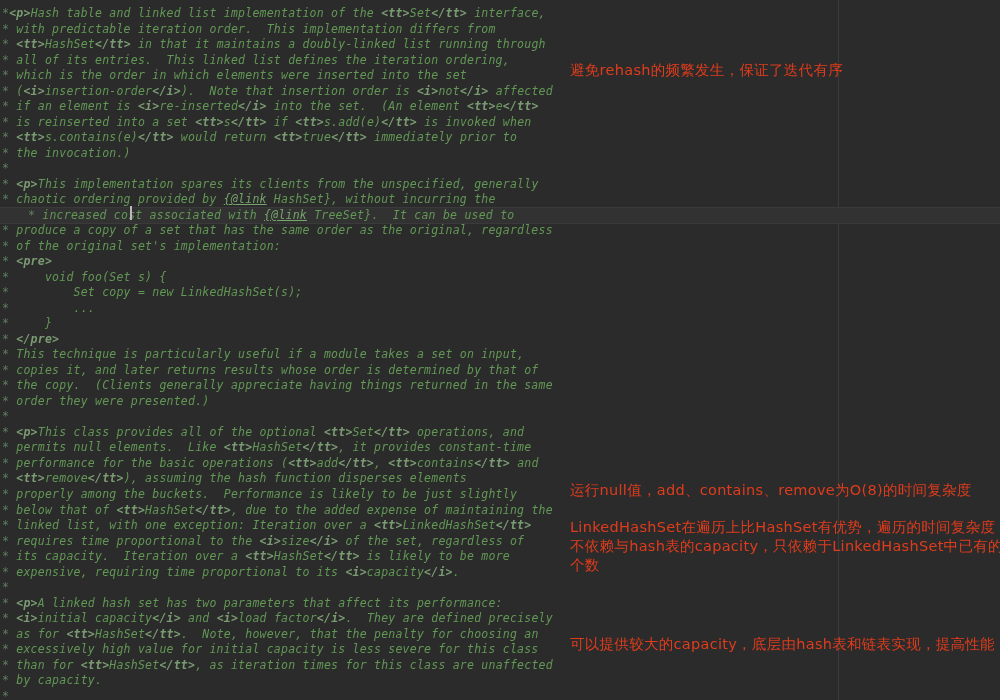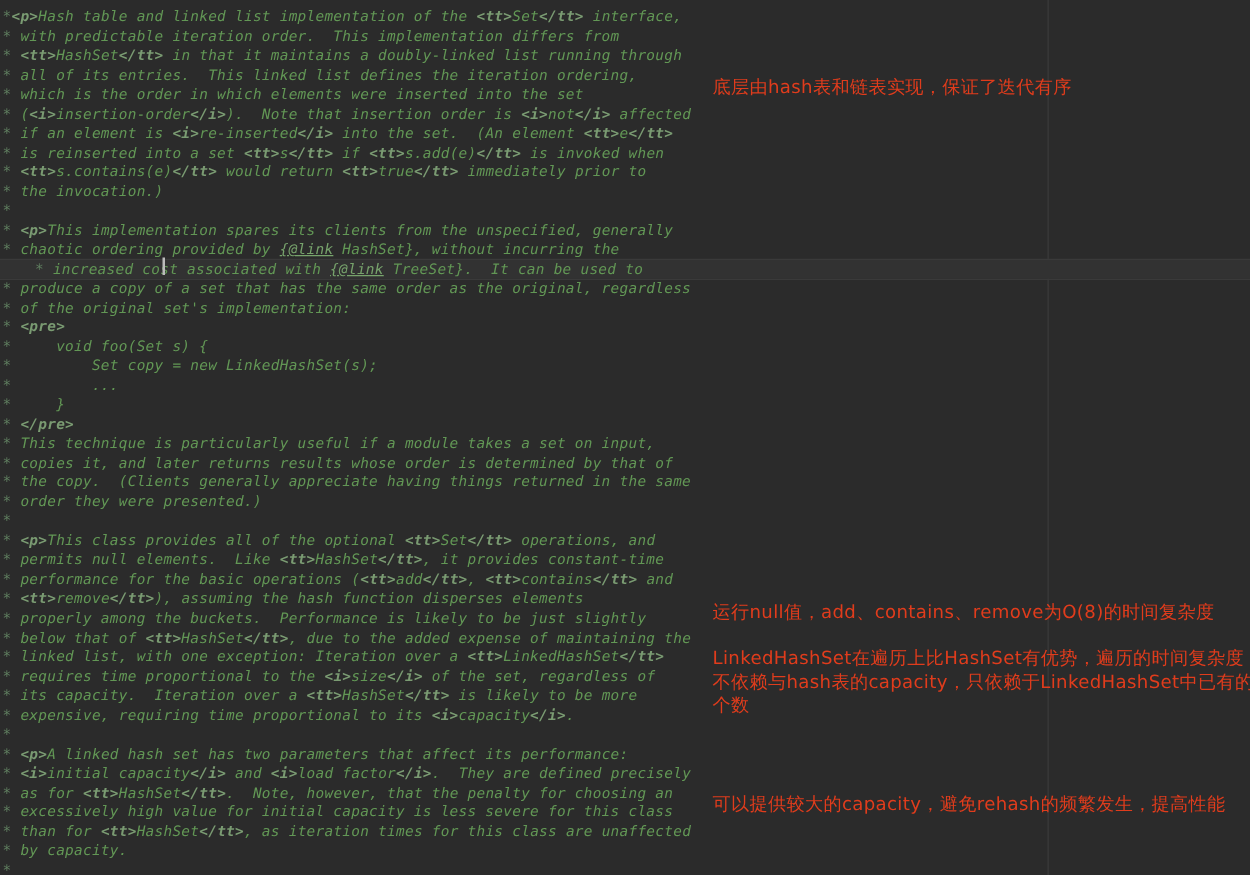--- a/index.html
+++ b/index.html
@@ -92,19 +92,19 @@
 
 <div id="editor">
 
   <div id="margin-guide"></div>
 
   <div id="code-layer"><div class="code-line"><span class="tok-star">*</span><span class="tok-tag">&lt;p&gt;</span><span class="tok-text">Hash table and linked list implementation of the </span><span class="tok-tag">&lt;tt&gt;</span><span class="tok-text">Set</span><span class="tok-tag">&lt;/tt&gt;</span><span class="tok-text"> interface,</span></div><div class="code-line"><span class="tok-star">*</span><span class="tok-text"> with predictable iteration order.  This implementation differs from</span></div><div class="code-line"><span class="tok-star">*</span><span class="tok-text"> </span><span class="tok-tag">&lt;tt&gt;</span><span class="tok-text">HashSet</span><span class="tok-tag">&lt;/tt&gt;</span><span class="tok-text"> in that it maintains a doubly-linked list running through</span></div><div class="code-line"><span class="tok-star">*</span><span class="tok-text"> all of its entries.  This linked list defines the iteration ordering,</span></div><div class="code-line"><span class="tok-star">*</span><span class="tok-text"> which is the order in which elements were inserted into the set</span></div><div class="code-line"><span class="tok-star">*</span><span class="tok-text"> (</span><span class="tok-tag">&lt;i&gt;</span><span class="tok-text">insertion-order</span><span class="tok-tag">&lt;/i&gt;</span><span class="tok-text">).  Note that insertion order is </span><span class="tok-tag">&lt;i&gt;</span><span class="tok-text">not</span><span class="tok-tag">&lt;/i&gt;</span><span class="tok-text"> affected</span></div><div class="code-line"><span class="tok-star">*</span><span class="tok-text"> if an element is </span><span class="tok-tag">&lt;i&gt;</span><span class="tok-text">re-inserted</span><span class="tok-tag">&lt;/i&gt;</span><span class="tok-text"> into the set.  (An element </span><span class="tok-tag">&lt;tt&gt;</span><span class="tok-text">e</span><span class="tok-tag">&lt;/tt&gt;</span></div><div class="code-line"><span class="tok-star">*</span><span class="tok-text"> is reinserted into a set </span><span class="tok-tag">&lt;tt&gt;</span><span class="tok-text">s</span><span class="tok-tag">&lt;/tt&gt;</span><span class="tok-text"> if </span><span class="tok-tag">&lt;tt&gt;</span><span class="tok-text">s.add(e)</span><span class="tok-tag">&lt;/tt&gt;</span><span class="tok-text"> is invoked when</span></div><div class="code-line"><span class="tok-star">*</span><span class="tok-text"> </span><span class="tok-tag">&lt;tt&gt;</span><span class="tok-text">s.contains(e)</span><span class="tok-tag">&lt;/tt&gt;</span><span class="tok-text"> would return </span><span class="tok-tag">&lt;tt&gt;</span><span class="tok-text">true</span><span class="tok-tag">&lt;/tt&gt;</span><span class="tok-text"> immediately prior to</span></div><div class="code-line"><span class="tok-star">*</span><span class="tok-text"> the invocation.)</span></div><div class="code-line"><span class="tok-star">*</span></div><div class="code-line"><span class="tok-star">*</span><span class="tok-text"> </span><span class="tok-tag">&lt;p&gt;</span><span class="tok-text">This implementation spares its clients from the unspecified, generally</span></div><div class="code-line"><span class="tok-star">*</span><span class="tok-text"> chaotic ordering provided by </span><span class="tok-link">{@link</span><span class="tok-text"> </span><span class="tok-ref">HashSet}</span><span class="tok-text">, without incurring the</span></div><div class="code-line current"><span class="tok-star">*</span><span class="tok-text"> increased cost associated with </span><span class="tok-link">{@link</span><span class="tok-text"> </span><span class="tok-ref">TreeSet}</span><span class="tok-text">.  It can be used to</span></div><div class="code-line"><span class="tok-star">*</span><span class="tok-text"> produce a copy of a set that has the same order as the original, regardless</span></div><div class="code-line"><span class="tok-star">*</span><span class="tok-text"> of the original set's implementation:</span></div><div class="code-line"><span class="tok-star">*</span><span class="tok-text"> </span><span class="tok-tag">&lt;pre&gt;</span></div><div class="code-line"><span class="tok-star">*</span><span class="tok-text">     void foo(Set s) {</span></div><div class="code-line"><span class="tok-star">*</span><span class="tok-text">         Set copy = new LinkedHashSet(s);</span></div><div class="code-line"><span class="tok-star">*</span><span class="tok-text">         ...</span></div><div class="code-line"><span class="tok-star">*</span><span class="tok-text">     }</span></div><div class="code-line"><span class="tok-star">*</span><span class="tok-text"> </span><span class="tok-tag">&lt;/pre&gt;</span></div><div class="code-line"><span class="tok-star">*</span><span class="tok-text"> This technique is particularly useful if a module takes a set on input,</span></div><div class="code-line"><span class="tok-star">*</span><span class="tok-text"> copies it, and later returns results whose order is determined by that of</span></div><div class="code-line"><span class="tok-star">*</span><span class="tok-text"> the copy.  (Clients generally appreciate having things returned in the same</span></div><div class="code-line"><span class="tok-star">*</span><span class="tok-text"> order they were presented.)</span></div><div class="code-line"><span class="tok-star">*</span></div><div class="code-line"><span class="tok-star">*</span><span class="tok-text"> </span><span class="tok-tag">&lt;p&gt;</span><span class="tok-text">This class provides all of the optional </span><span class="tok-tag">&lt;tt&gt;</span><span class="tok-text">Set</span><span class="tok-tag">&lt;/tt&gt;</span><span class="tok-text"> operations, and</span></div><div class="code-line"><span class="tok-star">*</span><span class="tok-text"> permits null elements.  Like </span><span class="tok-tag">&lt;tt&gt;</span><span class="tok-text">HashSet</span><span class="tok-tag">&lt;/tt&gt;</span><span class="tok-text">, it provides constant-time</span></div><div class="code-line"><span class="tok-star">*</span><span class="tok-text"> performance for the basic operations (</span><span class="tok-tag">&lt;tt&gt;</span><span class="tok-text">add</span><span class="tok-tag">&lt;/tt&gt;</span><span class="tok-text">, </span><span class="tok-tag">&lt;tt&gt;</span><span class="tok-text">contains</span><span class="tok-tag">&lt;/tt&gt;</span><span class="tok-text"> and</span></div><div class="code-line"><span class="tok-star">*</span><span class="tok-text"> </span><span class="tok-tag">&lt;tt&gt;</span><span class="tok-text">remove</span><span class="tok-tag">&lt;/tt&gt;</span><span class="tok-text">), assuming the hash function disperses elements</span></div><div class="code-line"><span class="tok-star">*</span><span class="tok-text"> properly among the buckets.  Performance is likely to be just slightly</span></div><div class="code-line"><span class="tok-star">*</span><span class="tok-text"> below that of </span><span class="tok-tag">&lt;tt&gt;</span><span class="tok-text">HashSet</span><span class="tok-tag">&lt;/tt&gt;</span><span class="tok-text">, due to the added expense of maintaining the</span></div><div class="code-line"><span class="tok-star">*</span><span class="tok-text"> linked list, with one exception: Iteration over a </span><span class="tok-tag">&lt;tt&gt;</span><span class="tok-text">LinkedHashSet</span><span class="tok-tag">&lt;/tt&gt;</span></div><div class="code-line"><span class="tok-star">*</span><span class="tok-text"> requires time proportional to the </span><span class="tok-tag">&lt;i&gt;</span><span class="tok-text">size</span><span class="tok-tag">&lt;/i&gt;</span><span class="tok-text"> of the set, regardless of</span></div><div class="code-line"><span class="tok-star">*</span><span class="tok-text"> its capacity.  Iteration over a </span><span class="tok-tag">&lt;tt&gt;</span><span class="tok-text">HashSet</span><span class="tok-tag">&lt;/tt&gt;</span><span class="tok-text"> is likely to be more</span></div><div class="code-line"><span class="tok-star">*</span><span class="tok-text"> expensive, requiring time proportional to its </span><span class="tok-tag">&lt;i&gt;</span><span class="tok-text">capacity</span><span class="tok-tag">&lt;/i&gt;</span><span class="tok-text">.</span></div><div class="code-line"><span class="tok-star">*</span></div><div class="code-line"><span class="tok-star">*</span><span class="tok-text"> </span><span class="tok-tag">&lt;p&gt;</span><span class="tok-text">A linked hash set has two parameters that affect its performance:</span></div><div class="code-line"><span class="tok-star">*</span><span class="tok-text"> </span><span class="tok-tag">&lt;i&gt;</span><span class="tok-text">initial capacity</span><span class="tok-tag">&lt;/i&gt;</span><span class="tok-text"> and </span><span class="tok-tag">&lt;i&gt;</span><span class="tok-text">load factor</span><span class="tok-tag">&lt;/i&gt;</span><span class="tok-text">.  They are defined precisely</span></div><div class="code-line"><span class="tok-star">*</span><span class="tok-text"> as for </span><span class="tok-tag">&lt;tt&gt;</span><span class="tok-text">HashSet</span><span class="tok-tag">&lt;/tt&gt;</span><span class="tok-text">.  Note, however, that the penalty for choosing an</span></div><div class="code-line"><span class="tok-star">*</span><span class="tok-text"> excessively high value for initial capacity is less severe for this class</span></div><div class="code-line"><span class="tok-star">*</span><span class="tok-text"> than for </span><span class="tok-tag">&lt;tt&gt;</span><span class="tok-text">HashSet</span><span class="tok-tag">&lt;/tt&gt;</span><span class="tok-text">, as iteration times for this class are unaffected</span></div><div class="code-line"><span class="tok-star">*</span><span class="tok-text"> by capacity.</span></div><div class="code-line"><span class="tok-star">*</span></div></div>
 
   <div id="caret" style="left: 130px; top: 206px;"></div>
 
   <div id="annot-layer">
-      <div class="annot" style="left: 570px; top: 61px;"><div>底层由hash表和链表实现，保证了迭代有序</div></div>
+      <div class="annot" style="left: 570px; top: 61px;"><div>避免rehash的频繁发生，保证了迭代有序</div></div>
       <div class="annot" style="left: 570px; top: 481px;"><div>运行null值，add、contains、remove为O(8)的时间复杂度</div></div>
       <div class="annot" style="left: 570px; top: 518px;"><div>LinkedHashSet在遍历上比HashSet有优势，遍历的时间复杂度</div><div>不依赖与hash表的capacity，只依赖于LinkedHashSet中已有的元素</div><div>个数</div></div>
-      <div class="annot" style="left: 570px; top: 635px;"><div>可以提供较大的capacity，避免rehash的频繁发生，提高性能</div></div>
+      <div class="annot" style="left: 570px; top: 635px;"><div>可以提供较大的capacity，底层由hash表和链表实现，提高性能</div></div>
     </div>
 
 </div>
 
 </body></html>

